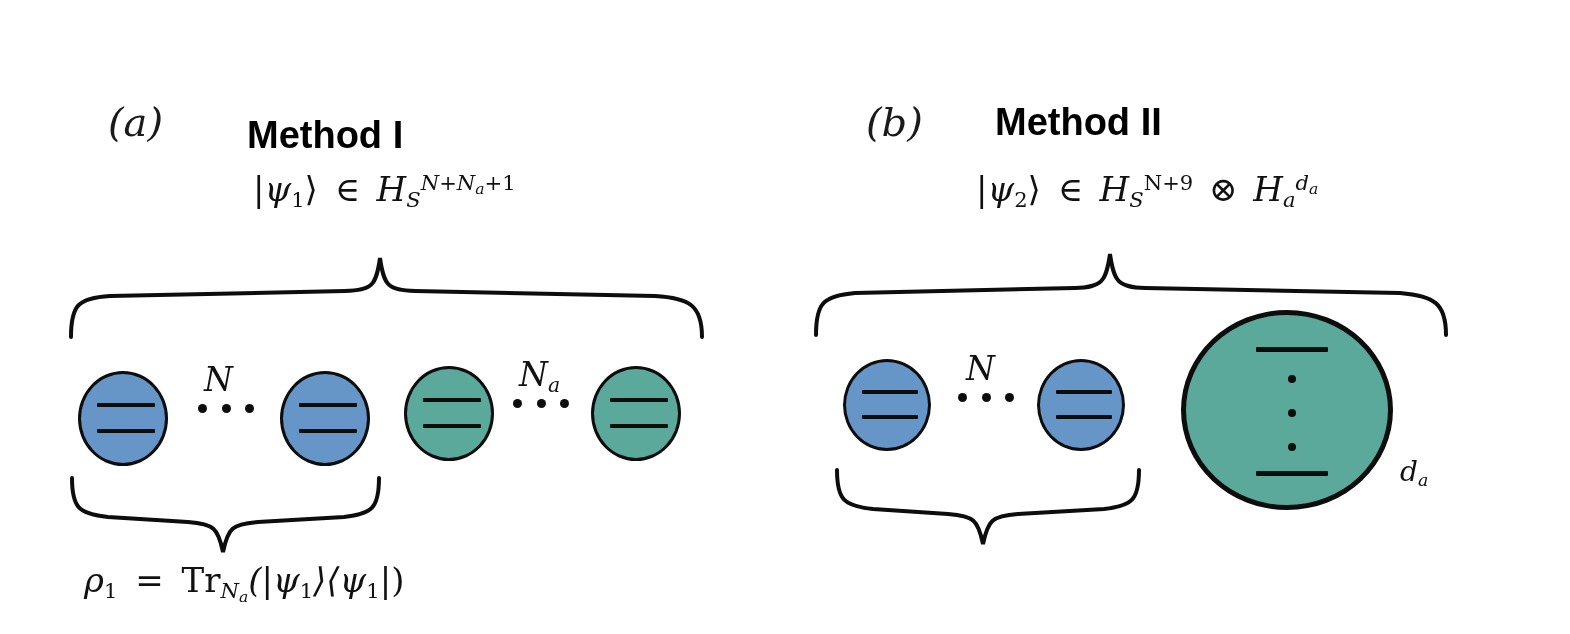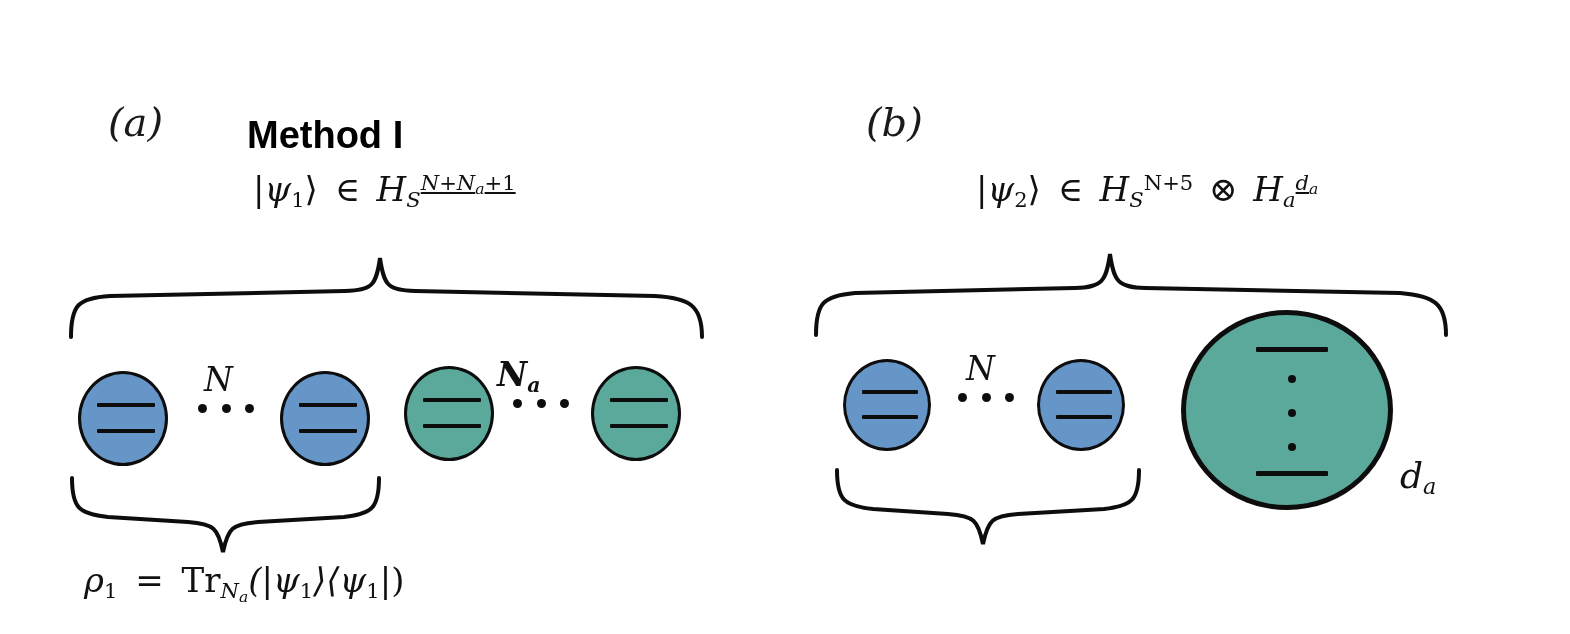--- a/index.html
+++ b/index.html
@@ -64,35 +64,35 @@
     font-style: italic;
     font-size: 33px;
     color: #111111;
     white-space: nowrap;
     line-height: 1;
   }
   .dim-label {
     position: absolute;
     font-family: "DejaVu Serif", serif;
     font-style: italic;
-    font-size: 36px;
+    font-size: 28px;
     color: #111111;
     white-space: nowrap;
     line-height: 1;
   }
   
   .it { font-style: italic; }
   .up { font-style: normal; }
   sub.m, sup.m {
     font-size: 0.62em;
     font-style: italic;
     line-height: 0;
   }
   sub.m { vertical-align: -0.28em; }
-  sup.m { vertical-align: 0.52em; text-decoration: underline; }
+  sup.m { vertical-align: 0.52em; }
   sub.mn, sup.mn {
     font-size: 0.62em;
     font-style: normal;
     line-height: 0;
   }
   sub.mn { vertical-align: -0.28em; }
   sup.mn { vertical-align: 0.52em; }
   sub.m sub.m, sup.m sub.m { font-size: 0.74em; }
 
   .cal { font-family: "DejaVu Serif", serif; font-style: italic; }
@@ -176,21 +176,21 @@
     <div class="qubit" style="left:280px; top:371px; width:90px; height:95px; background:#6695c8;">
       <div class="level" style="left:16px; top:29px; width:58px;"></div>
       <div class="level" style="left:16px; top:55px; width:58px;"></div>
     </div>
 
     <div class="qubit" style="left:404px; top:366px; width:90px; height:95px; background:#5aa99b;">
       <div class="level" style="left:16px; top:29px; width:58px;"></div>
       <div class="level" style="left:16px; top:55px; width:58px;"></div>
     </div>
 
-    <div class="count-label" style="left:497px; top:358px;font-weight:bold;">
+    <div class="count-label" style="left:519px; top:358px;">
       <span>N</span><sub class="m">a</sub>
     </div>
 
     <div class="ellipsis" style="left:513px; top:398px; width:56px; height:10px;">
       <i></i>
         <i></i>
         <i></i>
     </div>
 
     <div class="qubit" style="left:591px; top:366px; width:90px; height:95px; background:#5aa99b;">
@@ -212,25 +212,26 @@
       <span class="it">ρ</span><sub class="mn">1</sub>
       <span style="margin:0 7px;">=</span>
       <span class="up">Tr</span><sub class="m"><span>N</span><sub class="m">a</sub></sub><span class="it">(|ψ</span><sub class="mn">1</sub><span class="it">⟩⟨ψ</span><sub class="mn">1</sub><span>|)</span>
     </div>
   </div>
 
   <div class="panel" id="panel-b">
 
     <div class="panel-letter" style="left:86px; top:102px;">(b)</div>
 
+    <div class="panel-title" style="left:215px; top:103px;">Method II</div>
 
     <div class="state-label" style="left:196px; top:172px;">
       <span class="it">|ψ</span><sub class="mn">2</sub><span>⟩</span>
       <span style="margin:0 6px;">∈</span>
-      <span class="cal">H</span><sub class="m">S</sub><sup class="mn">N+5</sup>
+      <span class="cal">H</span><sub class="m">S</sub><sup class="mn">N+9</sup>
       <span style="margin:0 5px;">⊗</span>
       <span class="cal">H</span><sub class="m">a</sub><sup class="m"><span>d</span><sub class="m">a</sub></sup>
     </div>
 
     <svg class="brace" style="left:0px; top:0px; width:790px; height:634px;">
       <path d="M 36 335
                C 36 303, 43 296, 75 293
                L 295 288
                C 322 287, 326 282, 330 254
                C 334 282, 338 287, 365 288

